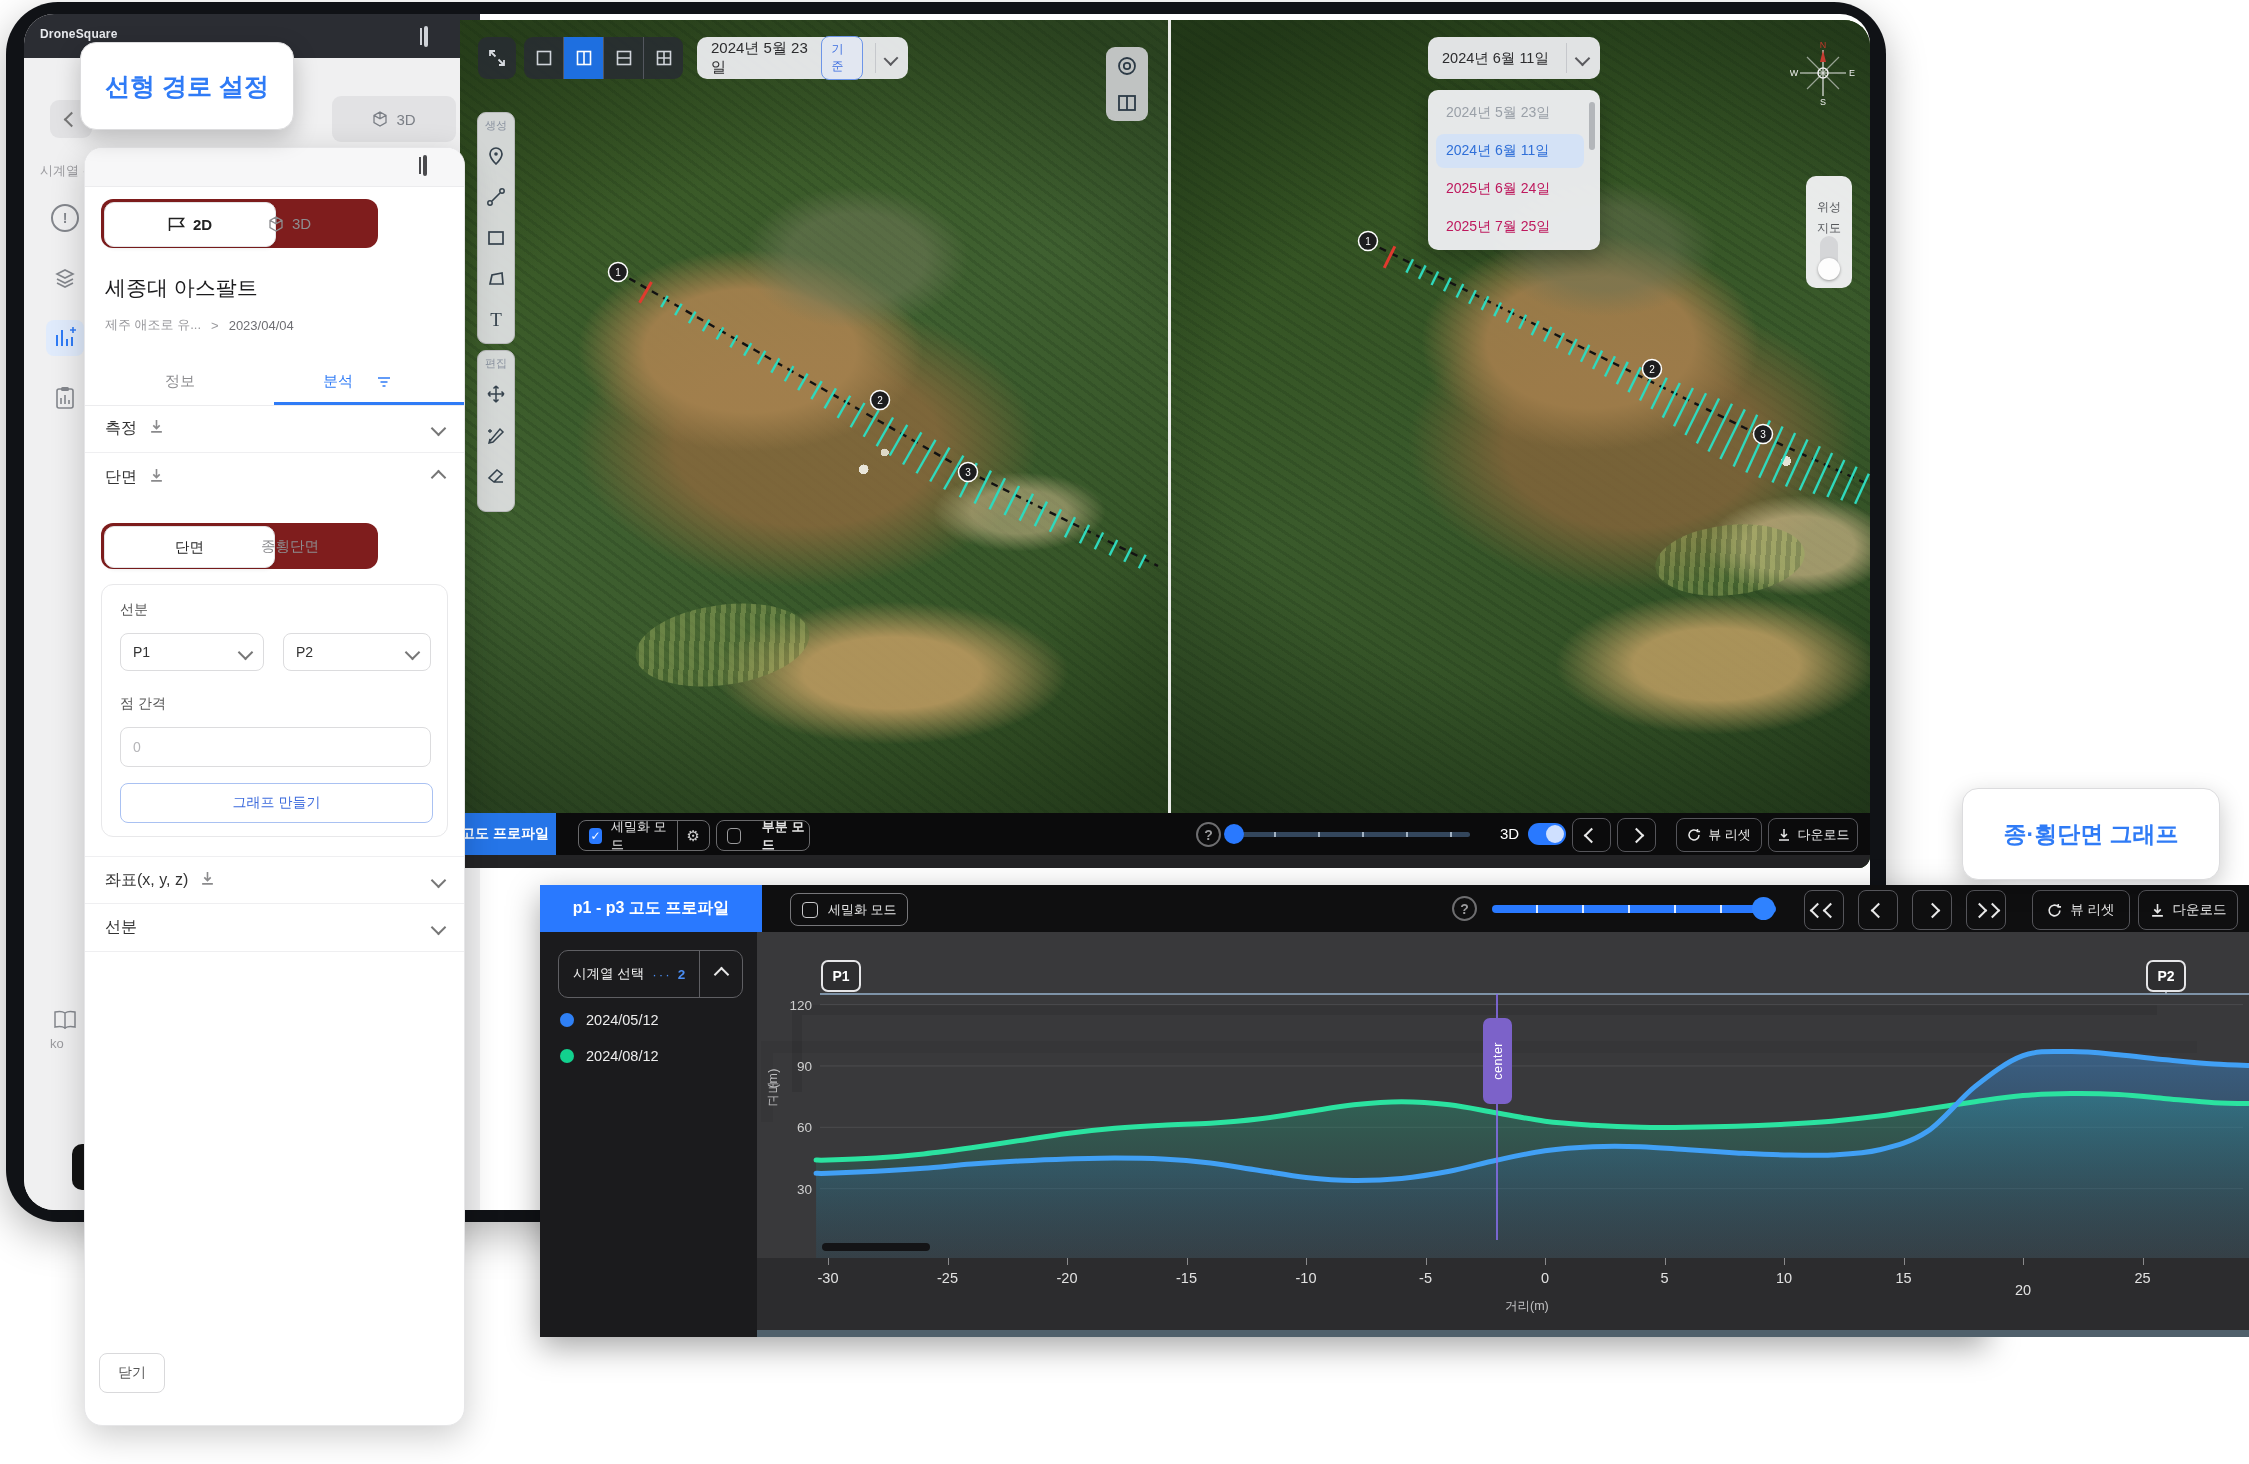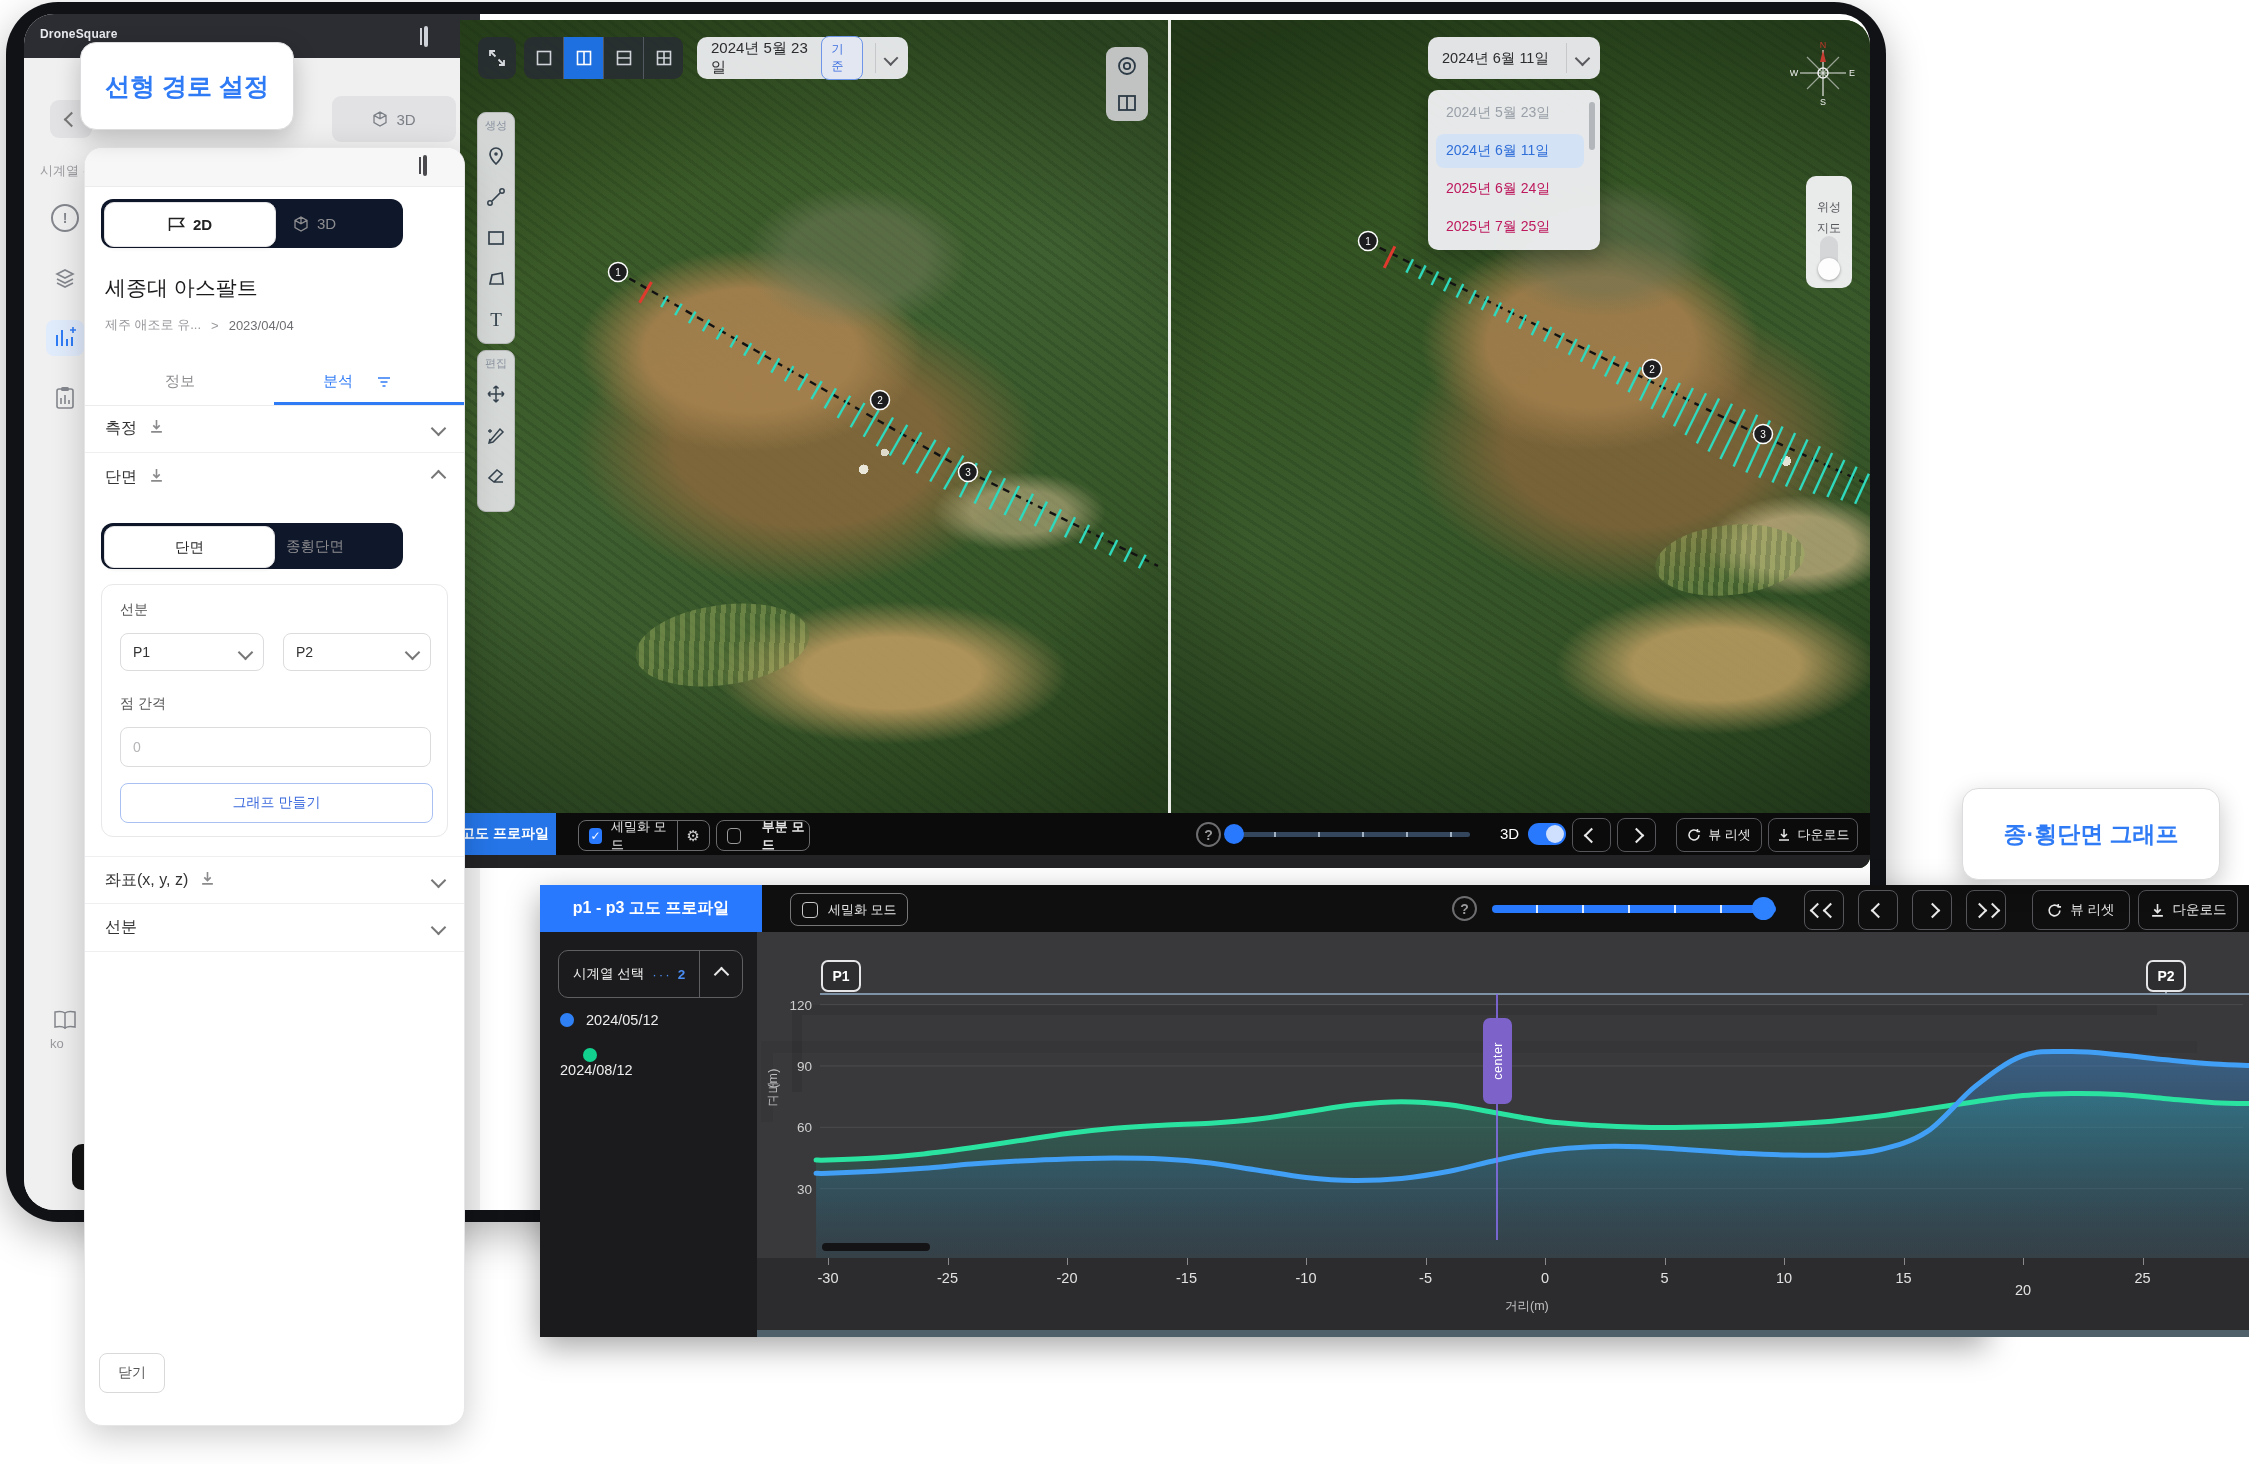--- a/index.html
+++ b/index.html
@@ -100,21 +100,21 @@
   .centerlab{position:absolute;left:726px;top:86px;width:29px;height:86px;background:#7c62c9;border-radius:7px;color:#fff;display:flex;align-items:center;justify-content:center;}
   .vtext{writing-mode:vertical-rl;transform:rotate(180deg);font-size:12.5px;letter-spacing:.5px;}
   .leg-btn{position:absolute;left:18px;top:18px;width:183px;height:46px;border:1px solid #5f5f63;border-radius:10px;display:flex;align-items:center;color:#efefef;font-size:13.5px;}
   .leg-item{position:absolute;left:20px;display:flex;align-items:center;color:#ededed;font-size:14.5px;}
   .dot{width:14px;height:14px;border-radius:50%;margin-right:12px;}
   .xtick-label{position:absolute;transform:translateX(-50%);color:#e2e2e2;font-size:14.5px;top:12px;}
   .xtick-mark{position:absolute;top:0;width:1px;height:7px;background:#8a8a8c;}
   
   .sidepanel{position:absolute;left:84px;top:147px;width:379px;height:1277px;background:#fff;border:1px solid #e6e6e8;border-radius:18px;box-shadow:0 10px 34px rgba(0,0,0,.20);overflow:hidden;}
   .sp-top{position:absolute;left:0;top:0;width:379px;height:38px;background:#f7f7f8;border-bottom:1px solid #ececee;}
-  .seg{position:absolute;left:16px;width:302px;height:49px;background:#0f172a;border-radius:12px;text-decoration:underline;}
+  .seg{position:absolute;left:16px;width:277px;height:49px;background:#7f1d1d;border-radius:12px;text-decoration:underline;}
   .seg .on{position:absolute;left:3px;top:3px;width:170px;height:43px;background:#fff;border:1px solid #e3e3e5;border-radius:10px;box-shadow:0 1px 4px rgba(0,0,0,.10);display:flex;align-items:center;justify-content:center;gap:8px;color:#222;font-weight:bold;font-size:15px;}
   .seg .offz{position:absolute;right:3px;top:3px;width:171px;height:43px;display:flex;align-items:center;justify-content:center;gap:8px;color:#8d8d90;font-size:15px;}
   .sprow{position:absolute;left:0;width:379px;height:48px;border-bottom:1px solid #efeff1;display:flex;align-items:center;padding:0 20px;box-sizing:border-box;color:#333;font-size:16px;}
   .dlic{margin-left:12px;color:#8a8a8c;}
   .spcard{position:absolute;left:16px;top:436px;width:347px;height:253px;border:1px solid #e8e8ea;border-radius:12px;background:#fff;box-sizing:border-box;}
   .selectbox{position:absolute;height:38px;border:1px solid #dcdcde;border-radius:8px;display:flex;align-items:center;justify-content:space-between;padding:0 12px;box-sizing:border-box;color:#333;font-size:14px;background:#fff;}
   .inputbox{position:absolute;left:18px;top:142px;width:311px;height:40px;border:1px solid #dcdcde;border-radius:8px;box-sizing:border-box;font-size:14px;color:#333;padding:0 12px;background:#fff;}
   .inputbox::placeholder{color:#b5b5b8;}
   .mkgraph{position:absolute;left:18px;top:198px;width:311px;height:38px;border:1px solid #a9c1f2;border-radius:8px;background:#fff;color:#3d6bdd;font-size:14px;display:flex;align-items:center;justify-content:center;}
   .closebtn{position:absolute;left:14px;top:1205px;width:64px;height:38px;border:1px solid #d9d9db;border-radius:8px;background:#fff;color:#555;font-size:14px;display:flex;align-items:center;justify-content:center;}
@@ -517,21 +517,21 @@
         <span style="margin-left:auto;width:1px;align-self:stretch;background:#5f5f63;"></span>
         <span style="width:42px;display:flex;justify-content:center;">
             <span class="chev up" style="border-color:#e8e8e8;"></span>
           </span>
       </div>
       <div id="legend-items">
           <div class="leg-item" style="top: 80px;">
             <span class="dot" style="background: rgb(47, 128, 245);"></span>
             <span>2024/05/12</span>
           </div>
-          <div class="leg-item" style="top: 116px; flex-direction: column;">
+          <div class="leg-item" style="top: 116px;">
             <span class="dot" style="background: rgb(18, 209, 142);"></span>
             <span>2024/08/12</span>
           </div>
         </div>
     </div>
 
     <div class="plot">
       <svg id="plot-svg" width="1492" height="326" viewBox="0 0 1492 326" style="position:absolute;left:0;top:0;">
           <defs>
             <linearGradient id="gGreen" x1="0" y1="60" x2="0" y2="326" gradientUnits="userSpaceOnUse">

